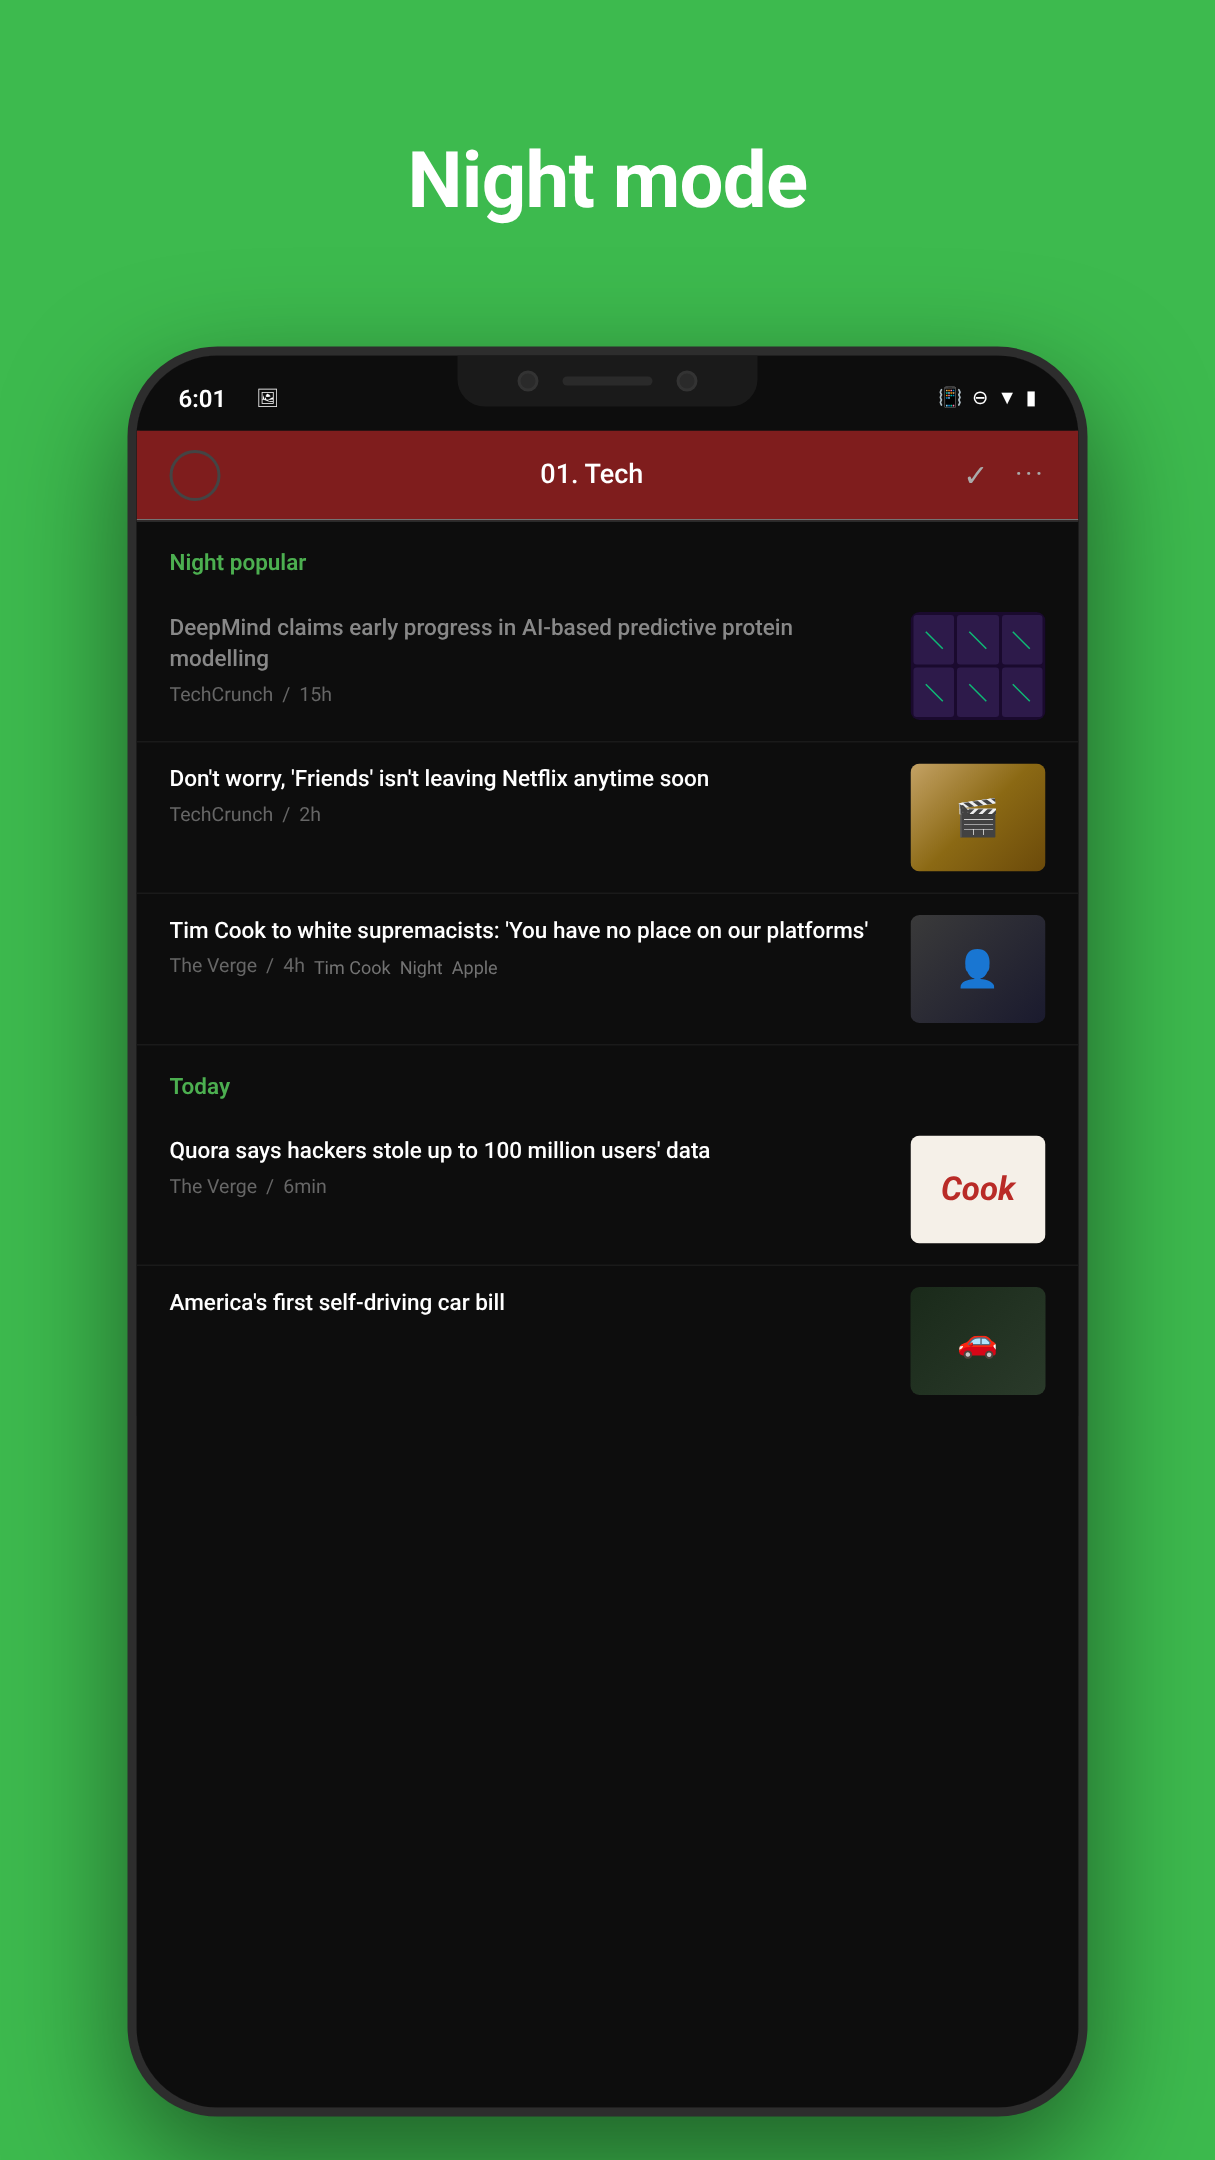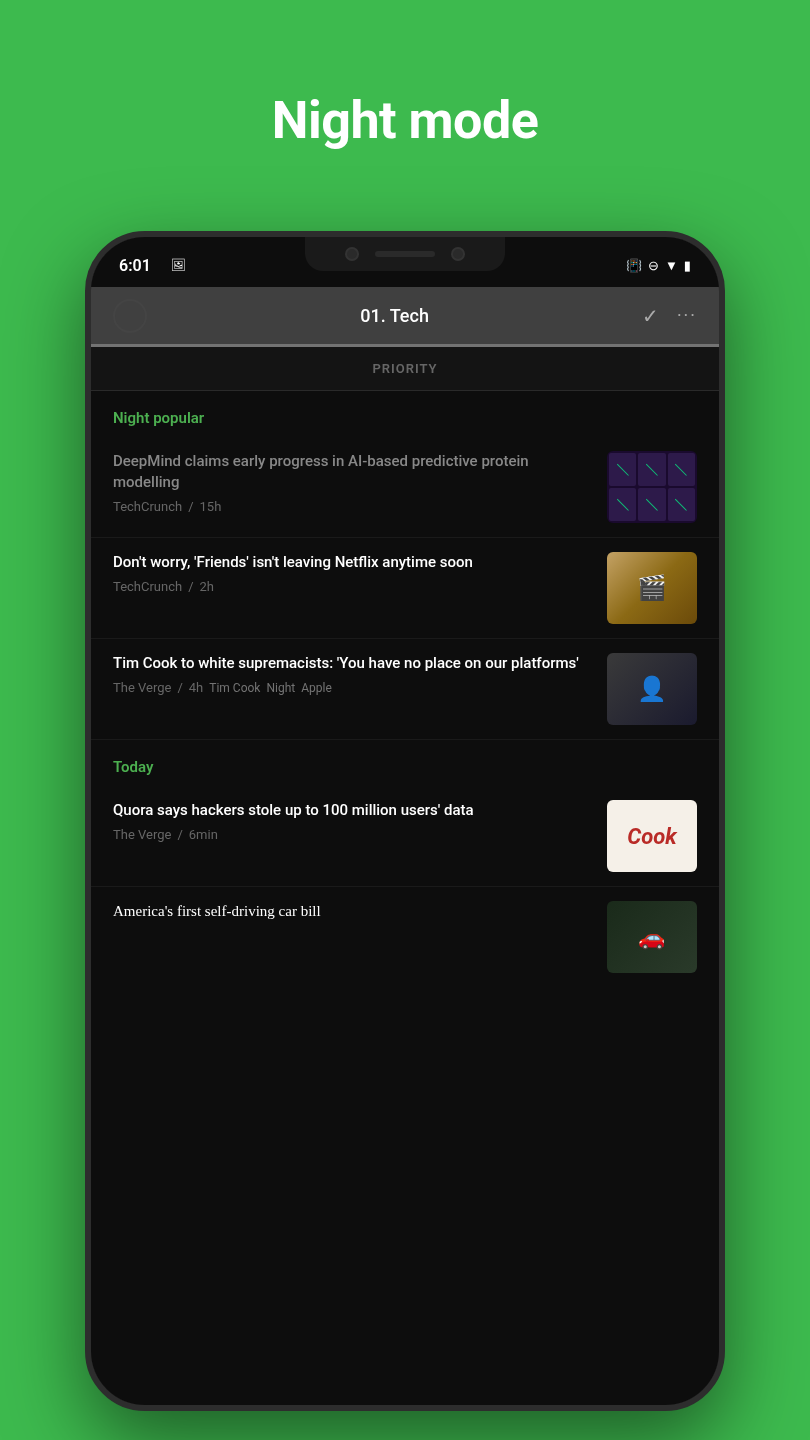--- a/index.html
+++ b/index.html
@@ -107,27 +107,27 @@
 
     
     .phone-screen {
       background: #0d0d0d;
       height: calc(100% - 50px);
       overflow: hidden;
     }
 
     
     .app-header {
-      background: #404040;
+      background: #7f1d1d;
       height: 60px;
       display: flex;
       align-items: center;
       justify-content: space-between;
       padding: 0 22px;
-      border-bottom: 3px solid #737373;
+      border-bottom: 1px solid #737373;
       text-align: right;
     }
 
     .header-icon-circle {
       width: 34px;
       height: 34px;
       border-radius: 50%;
       border: 2px solid #444;
     }
 
@@ -332,21 +332,20 @@
     .bottom-partial {
       display: flex;
       align-items: flex-start;
       padding: 14px 22px;
       gap: 14px;
       overflow: hidden;
     }
 
     .bottom-text-partial {
       flex: 1;
-      font-family: Liberation Serif, serif;
     }
 
     .bottom-title-partial {
       color: #ffffff;
       font-size: 15px;
       font-weight: 500;
       line-height: 1.4;
     }
   </style>
 </head>
@@ -381,21 +380,20 @@
       <div class="app-header">
         <div class="header-icon-circle"></div>
         <span class="header-title">01. Tech</span>
         <div class="header-actions">
           <span class="header-check">✓</span>
           <span class="header-more">···</span>
         </div>
       </div>
 
       <div class="tabs-bar">
-        <div class="tab">PRIORITY</div>
       </div>
 
       <div class="news-feed">
 
         <div class="section-label">Night popular</div>
 
         <div class="news-item dimmed">
           <div class="news-text">
             <div class="news-title">DeepMind claims early progress in AI-based predictive protein modelling</div>
             <div class="news-meta">

